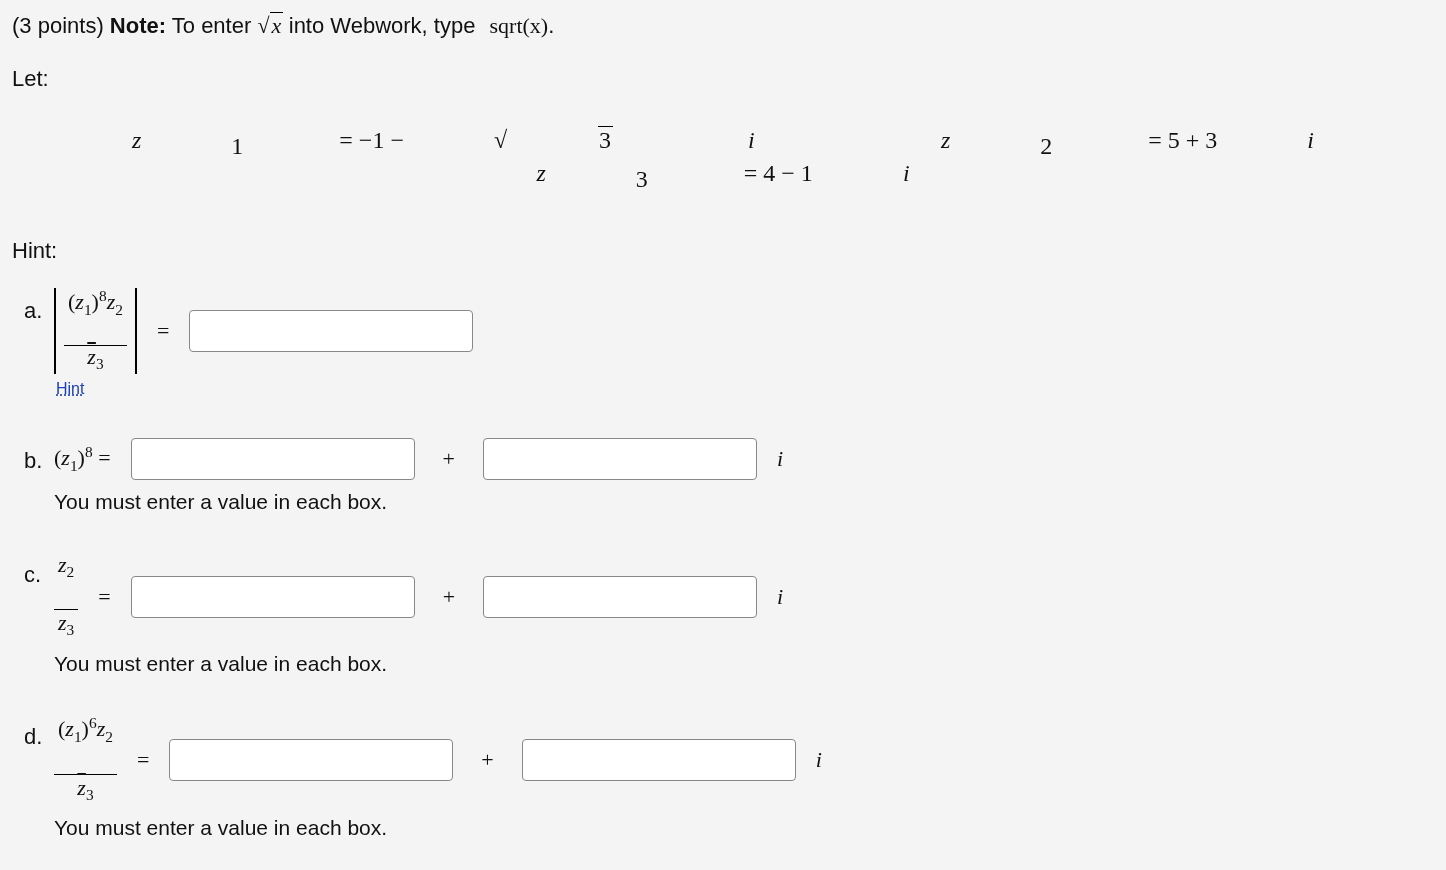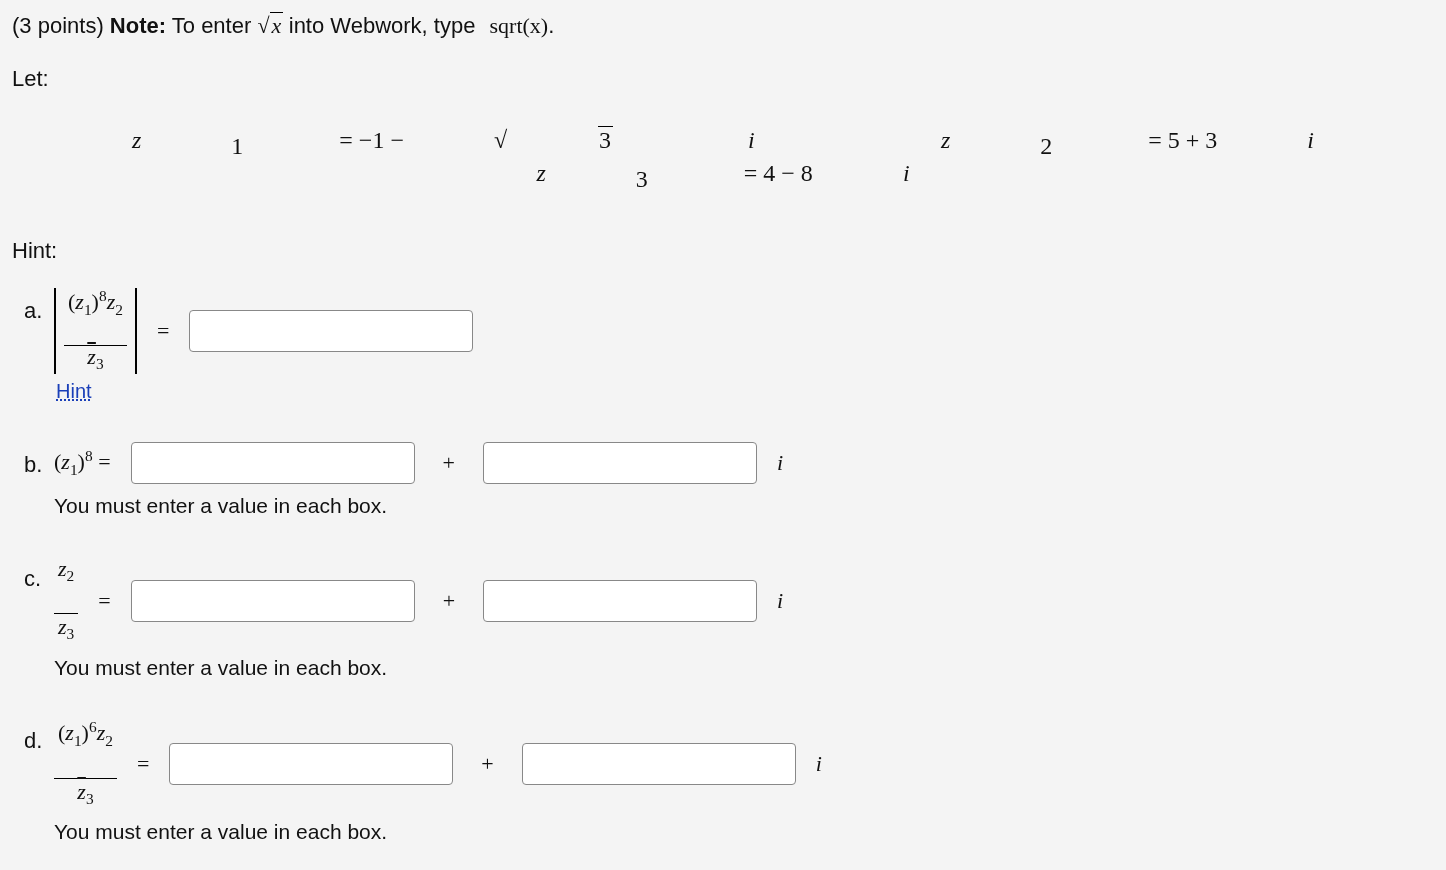--- a/index.html
+++ b/index.html
@@ -43,21 +43,21 @@
     height: 36px;
     border: 1px solid #888;
     border-radius: 4px;
     padding: 2px 6px;
     font-size: 18px;
     vertical-align: middle;
     background:#fff;
   }
   input.wide { width: 270px; }
   input.mid { width: 260px; }
-  .hint { color: #1a3fb8; text-decoration: underline dotted; font-size:20px; cursor:pointer; display:inline-block; margin-top:6px; margin-left:2px;}
+  .hint { color: #1a3fb8; text-decoration: underline dotted; font-size:16px; cursor:pointer; display:inline-block; margin-top:6px; margin-left:2px;}
   .help { font-size: 21px; margin-top:10px; }
   .letline { margin: 18px 0 8px 0; }
   .findline { margin: 10px 0 20px 0; }
   .sqrtwrap{ display:inline-block; position:relative; padding-left:2px;}
   .sqrtwrap .rad { border-top:1.2px solid #000; padding:0 2px 0 1px; margin-left:-1px;}
   .eqblock { display:inline-flex; align-items:center; gap:20px; flex-wrap:nowrap;}
   .plus { margin: 0 8px; font-size:22px;}
   .overline { text-decoration: overline; }
 </style>
 </head>
@@ -76,21 +76,21 @@
 <div class="row letline">Let:</div>
 
 <div class="given">
   <span class="math">
     <span class="mi">z</span><span class="sub mn">1</span> <span class="mn">= −1 − </span><span class="mn">√</span><span class="sqrtwrap"><span class="rad mn">3</span></span><span class="mi">i</span>
   </span>
   <span class="math">
     <span class="mi">z</span><span class="sub mn">2</span> <span class="mn">= 5 + 3</span><span class="mi">i</span>
   </span>
   <span class="math">
-    <span class="mi">z</span><span class="sub mn">3</span> <span class="mn">= 4 − 8</span><span class="mi">i</span>
+    <span class="mi">z</span><span class="sub mn">3</span> <span class="mn">= 4 − 1</span><span class="mi">i</span>
   </span>
 </div>
 
 <div class="row findline">Hint:</div>
 
 <ol class="parts">
 
   <li>
     <span class="marker">a.</span>
     <span class="eqblock">

